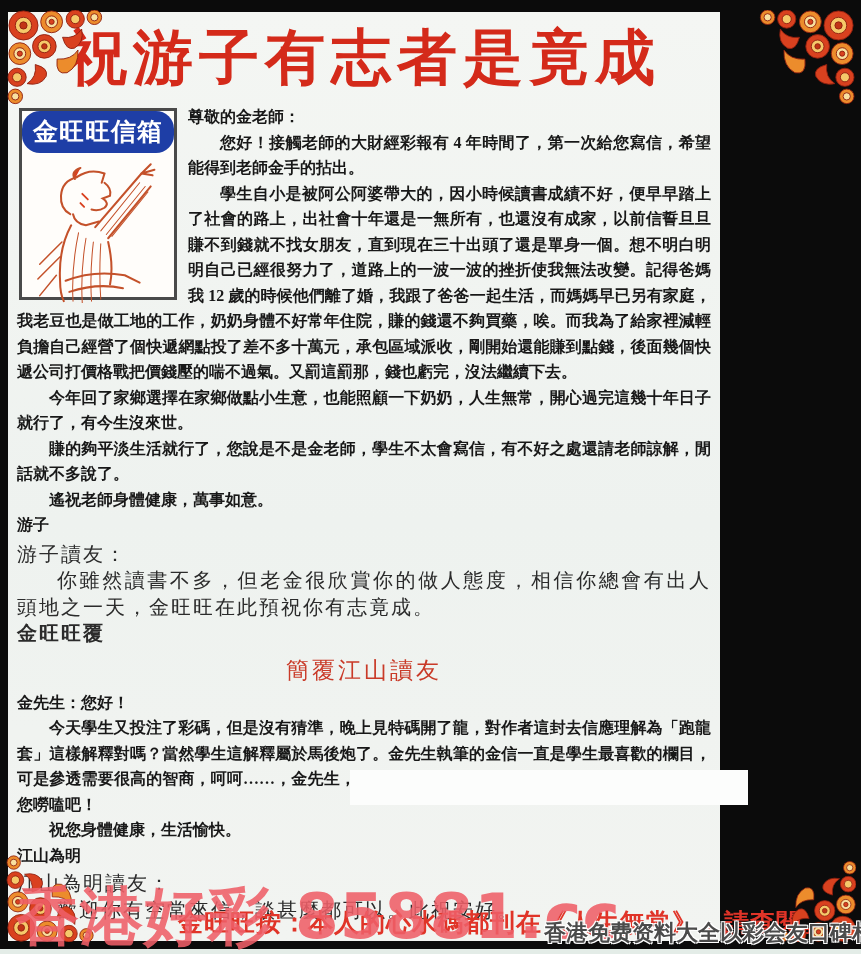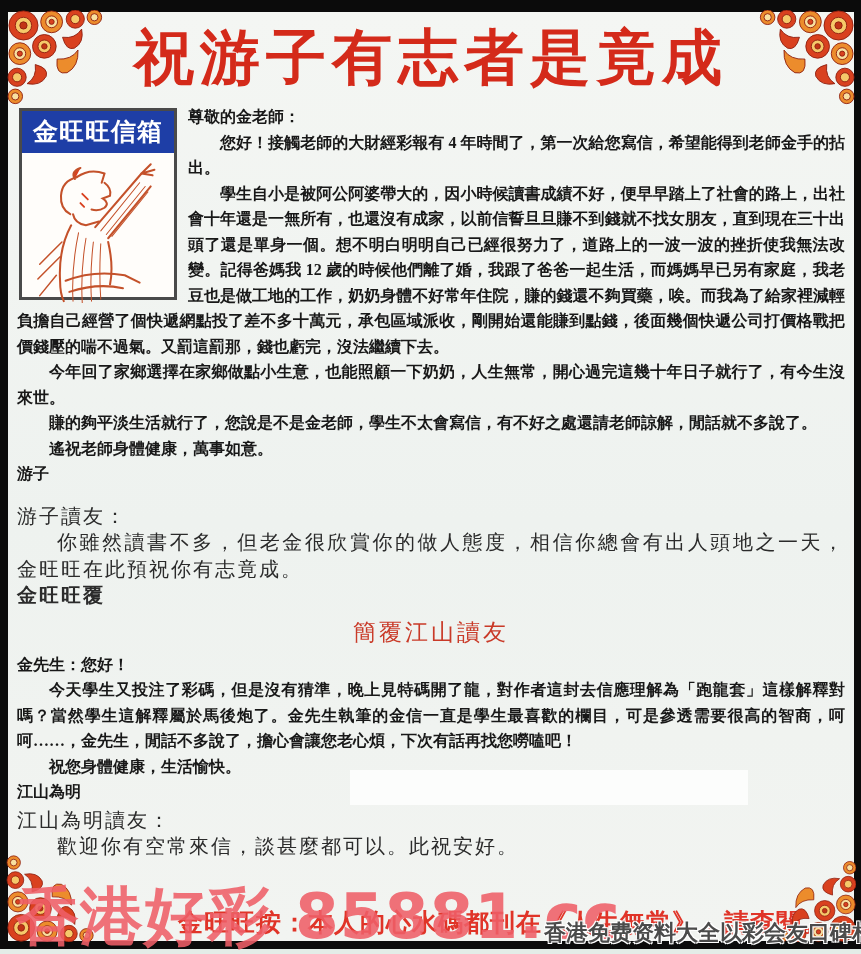--- a/index.html
+++ b/index.html
@@ -3,21 +3,21 @@
 <meta charset="utf-8">
 <style>
   html,body{margin:0;padding:0;}
   .page{
     position:relative; width:861px; height:954px;
     background:#0b0b0b; overflow:hidden;
     font-family:"Liberation Serif", serif;
   }
   .scan-strip{position:absolute; left:0; bottom:0; width:861px; height:5px; background:#e3ece7;}
   .paper{
-    position:absolute; left:8px; top:12px; width:846px; height:929px;
+    position:absolute; left:8px; top:12px; width:712px; height:929px;
     background:linear-gradient(180deg,#f4f6f3 0%, #eef2ef 55%, #f2f4f1 100%);
     overflow:hidden;
   }
   
   .corner{position:absolute; z-index:4; pointer-events:none;}
   .corner.tl{left:6px; top:10px; width:104px; height:100px;}
   .corner.tr{right:5px; top:10px; width:104px; height:100px; transform:scaleX(-1);}
   .corner.bl{left:6px; bottom:12px; width:94px; height:92px; transform:scaleY(-1);}
   .corner.br{right:5px; bottom:12px; width:86px; height:86px; transform:scale(-1,-1);}
   
@@ -29,33 +29,34 @@
   .content{padding:0 9px; position:relative;}
   
   .logo-box{
     float:left; width:158px; height:192px; margin:4px 11px 4px 2px;
     border:3px solid #4a4a4a; background:#fffdfa; box-sizing:border-box;
   }
   .logo-head{
     background:#1e3ea6; color:#ffffff; text-align:center;
     font-size:25px; font-weight:700; letter-spacing:1px; padding:4px 0 5px;
     font-family:"Liberation Sans", sans-serif;
+    border-radius:18px;
   }
   .mascot{display:block; margin:2px auto 0;}
   
   .letter p{margin:0; font-size:16px; line-height:25.5px; color:#181818;
     font-weight:700; text-align:justify; text-justify:inter-ideograph;}
   .letter p.indent{text-indent:2em;}
   .sig{text-align:right; padding-right:44px; font-weight:700; font-size:21px; line-height:27px; margin:0; color:#181818;}
   
   .kai p{margin:0; font-size:20px; line-height:26.5px; color:#2b2b2b;
     font-weight:400; letter-spacing:2px; text-align:justify;}
   .kai p.indent{text-indent:2em;}
   .kai .sig{font-weight:700; letter-spacing:2px; font-size:20px; padding-right:36px;}
-  .reply1{margin-top:16px;}
+  .reply1{margin-top:3px;}
   .section-heading{
     text-align:center; color:#c93a28; font-weight:400; font-size:23px;
     letter-spacing:3px; margin:8px 0 4px;
   }
   .reply2{margin-top:2px;}
   
   .white-patch{position:absolute; left:350px; top:770px; width:398px; height:35px; background:#fcfdfc; z-index:1;}
   .footer-note{
     position:absolute; left:178px; top:906px; z-index:2;
     color:#e03428; font-weight:700; font-size:25px; letter-spacing:1px; white-space:nowrap;

